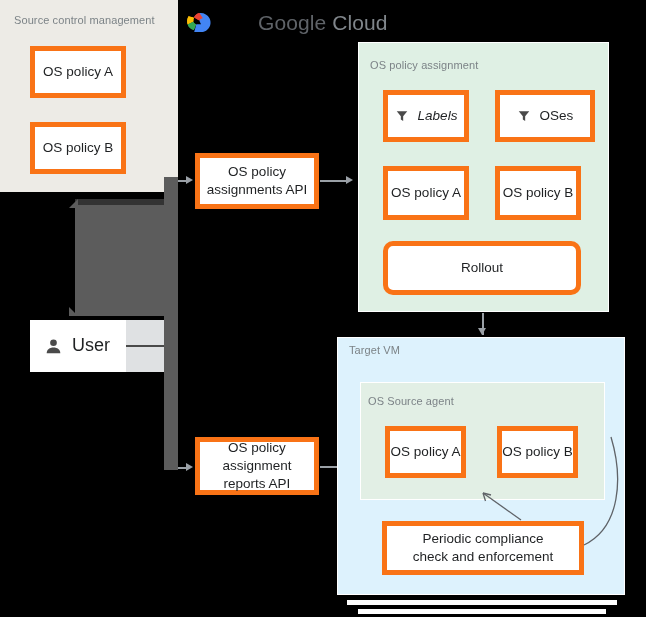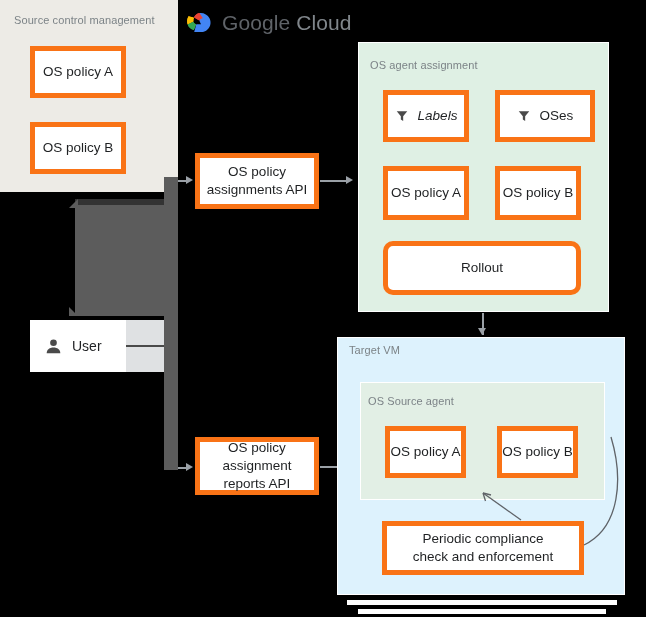--- a/index.html
+++ b/index.html
@@ -59,20 +59,21 @@
     position: absolute;
     left: 186px; top: 11px;
     display: flex;
     align-items: center;
     gap: 9px;
   }
   #gc-wordmark {
     font-size: 21px;
     color: #5f6368;
     letter-spacing: .1px;
+    margin-left: 36px;
   }
   #gc-wordmark .light { color: #80868b; }
 
   
   #assign-panel {
     left: 358px; top: 42px;
     width: 251px; height: 270px;
     background: #dff0e4;
     border: 1px solid #ffffff;
   }
@@ -146,21 +147,21 @@
     left: 126px; top: 320px;
     width: 38px; height: 52px;
     background: #dfe1e3;
   }
   #user-ext-line {
     position: absolute;
     left: 126px; top: 345px;
     width: 38px; height: 2px;
     background: #4a4a4a;
   }
-  #user-label { font-size: 14px; }
+  #user-label { font-size: 18px; }
 
   
   .conn {
     position: absolute;
     background: #9aa0a6;
   }
   .conn-h { height: 1.6px; }
   .conn-v { width: 1.6px; }
   .arrow-r, .arrow-d, .arrow-ul {
     position: absolute;
@@ -244,21 +245,21 @@
   <div class="conn conn-h" style="left:320px; top:180px; width:28px;"></div>
   <div class="arrow-r" style="left:346px; top:176px;"></div>
 
   <div class="conn conn-h" style="left:320px; top:466px; width:20px;"></div>
   <div class="arrow-r" style="left:337px; top:462px;"></div>
 
   <div class="conn conn-v" style="left:482px; top:313px; height:22px;"></div>
   <div class="arrow-d" style="left:478px; top:328px;"></div>
 
   <div class="panel" id="assign-panel"></div>
-  <div class="panel-title" style="left:370px; top:59px;">OS agent assignment</div>
+  <div class="panel-title" style="left:370px; top:59px;">OS policy assignment</div>
 
   <div class="node with-icon" style="left:383px; top:90px; width:86px; height:52px;font-style:italic;">
     <span class="icon">
       <svg width="14" height="14" viewBox="0 0 24 24">
         <path d="M3 4 H21 L14 12.4 V20.5 L10 18.2 V12.4 Z" fill="#4a4a4a"></path>
       </svg>
     </span>
     <span>Labels</span>
   </div>
 

